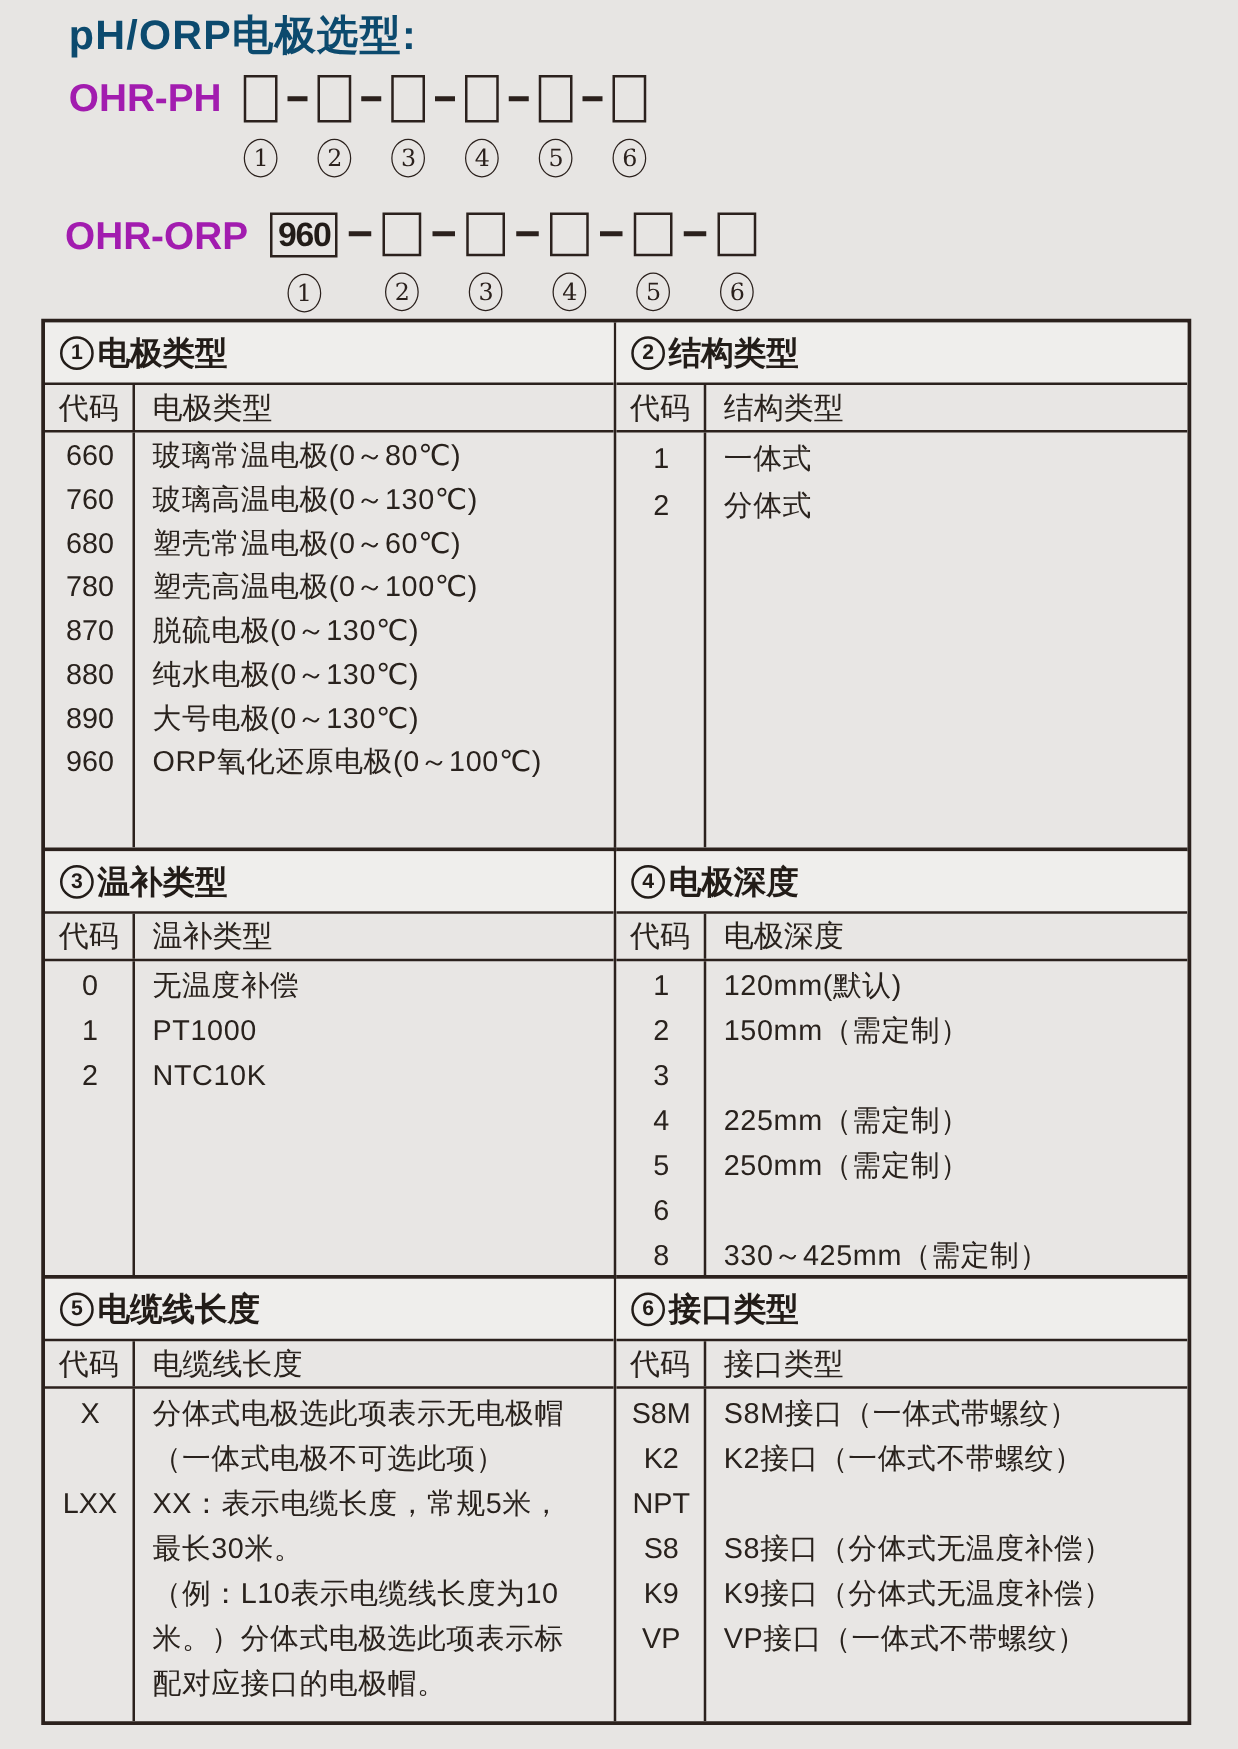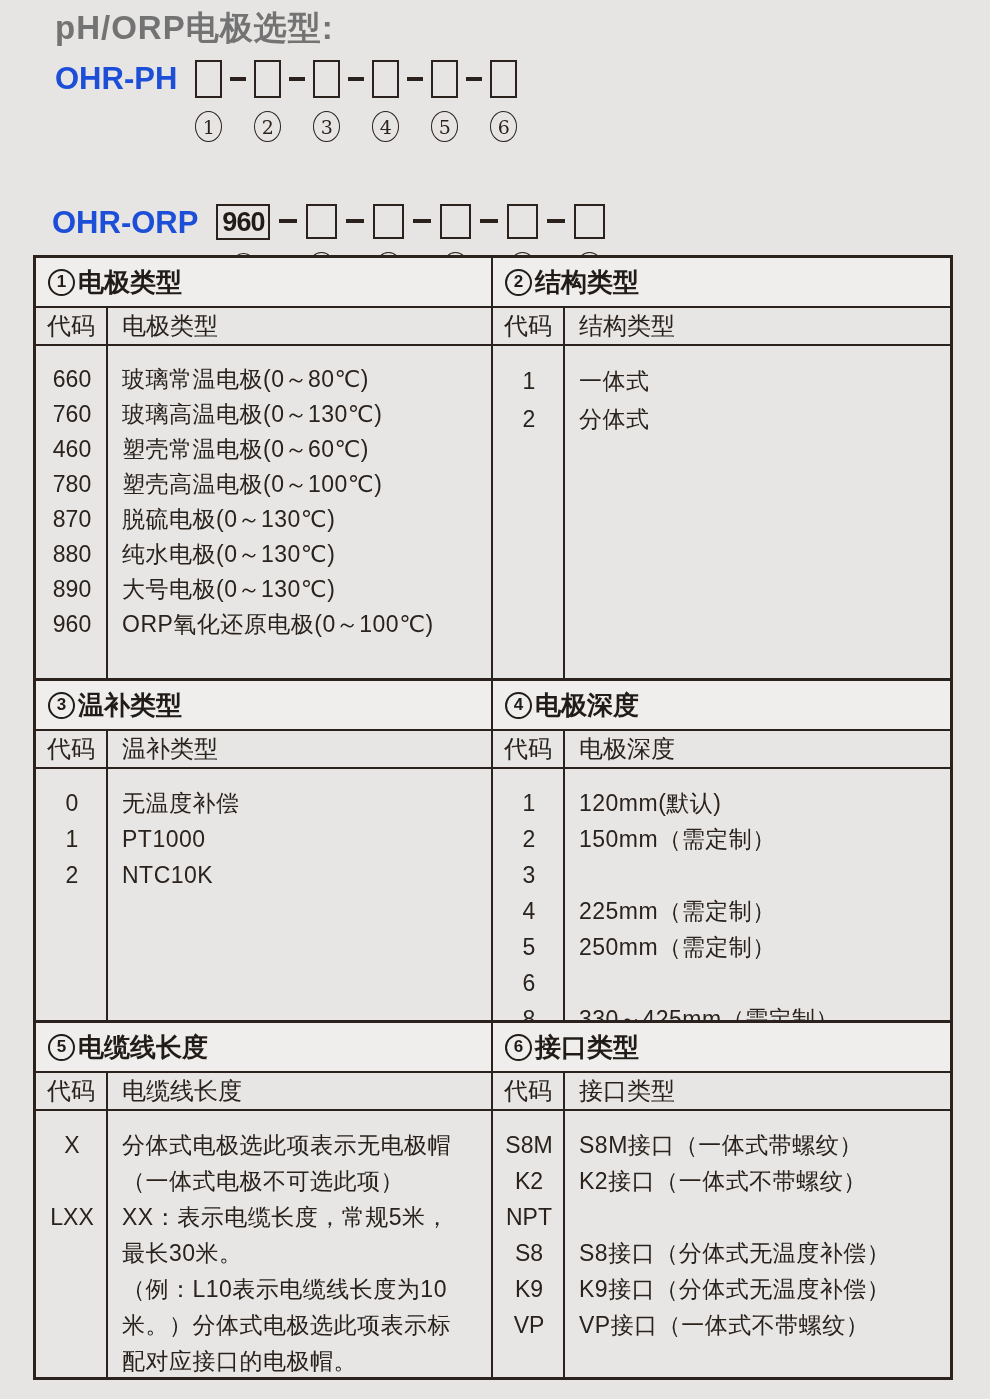--- a/index.html
+++ b/index.html
@@ -7,29 +7,29 @@
     width:990px;height:1399px;
     background:#e7e5e3;
     font-family:"Liberation Sans","DejaVu Sans",sans-serif;
     color:#29221d;
     position:relative;
     overflow:hidden;
   }
   
   .page-title{
     position:absolute;left:55px;top:6px;margin:0;
-    font-size:33px;font-weight:bold;letter-spacing:1px;color:#737373;
+    font-size:33px;font-weight:bold;letter-spacing:1px;color:#0c4a6e;
   }
   
   .model-row{position:absolute;display:flex;align-items:flex-start;}
   .model-row.ph{left:55px;top:60px;}
-  .model-row.orp{left:52px;top:170px;margin-top:34px;}
+  .model-row.orp{left:52px;top:170px;}
   .model-label{
     font-size:31px;font-weight:bold;letter-spacing:0;
-    line-height:38px;margin-right:18px;color:#1d4ed8;white-space:nowrap;
+    line-height:38px;margin-right:18px;color:#a21caf;white-space:nowrap;
   }
   .slot{display:flex;flex-direction:column;align-items:center;}
   .mbox{box-sizing:border-box;border:2px solid #2b211d;background:transparent;
         display:flex;align-items:center;justify-content:center;}
   .ph .mbox{width:27px;height:38px;}
   .orp .mbox{width:31px;height:35px;}
   .orp .mbox.first{width:54px;height:36px;font-size:27px;font-weight:bold;letter-spacing:-1px;color:#221c18;}
   .circ{
     margin-top:13px;box-sizing:border-box;width:27px;height:31px;
     border:1.5px solid #2b211d;border-radius:50%;
@@ -61,21 +61,21 @@
   }
   .sec-header{
     height:38px;flex:none;box-sizing:border-box;border-bottom:2px solid #2b211d;
     display:flex;align-items:stretch;font-size:24px;
   }
   .sec-header .code-h{
     width:72px;flex:none;box-sizing:border-box;border-right:2px solid #2b211d;
     display:flex;align-items:center;justify-content:center;
   }
   .sec-header .type-h{display:flex;align-items:center;padding-left:14px;}
-  .sec-body{flex:1;position:relative;font-size:23px;padding-top:16px;}
+  .sec-body{flex:1;position:relative;font-size:23px;padding-top:1px;}
   .sec-body::before{
     content:"";position:absolute;left:70px;top:0;bottom:0;width:2px;background:#2b211d;
   }
   .srow{display:flex;align-items:center;}
   .srow .code{width:72px;flex:none;text-align:center;}
   .srow .desc{padding-left:14px;flex:1;letter-spacing:0.5px;}
   .rh35 .srow{height:35px;}
   .rh36 .srow{height:36px;}
   .rh38 .srow{height:38px;}
   .s5 .srow{align-items:flex-start;height:auto;}
@@ -167,21 +167,21 @@
     <div class="sec-body rh35">
       <div class="srow">
           <span class="code">660</span>
           <span class="desc">玻璃常温电极(0～80℃)</span>
         </div>
       <div class="srow">
           <span class="code">760</span>
           <span class="desc">玻璃高温电极(0～130℃)</span>
         </div>
       <div class="srow">
-          <span class="code">460</span>
+          <span class="code">680</span>
           <span class="desc">塑壳常温电极(0～60℃)</span>
         </div>
       <div class="srow">
           <span class="code">780</span>
           <span class="desc">塑壳高温电极(0～100℃)</span>
         </div>
       <div class="srow">
           <span class="code">870</span>
           <span class="desc">脱硫电极(0～130℃)</span>
         </div>

